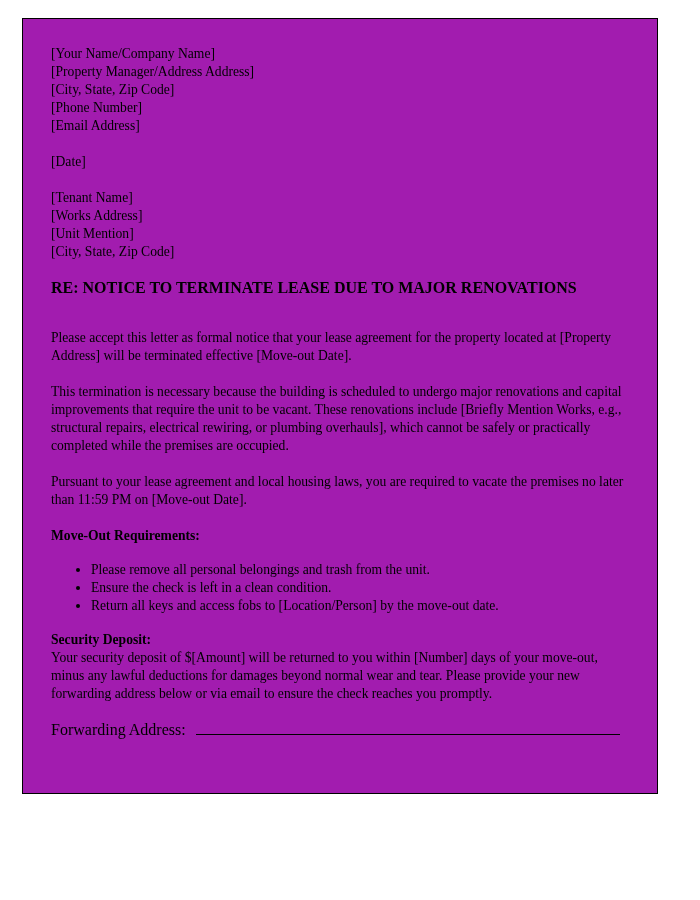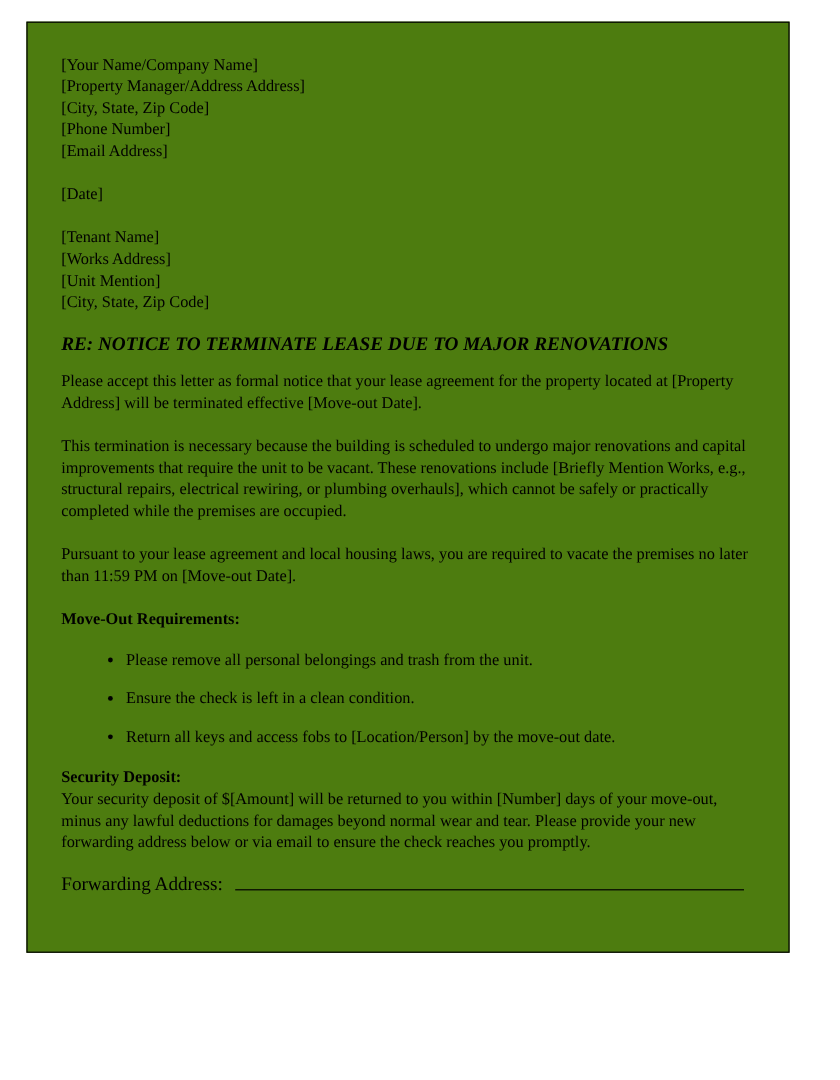--- a/index.html
+++ b/index.html
@@ -16,48 +16,47 @@
   }
   .page {
     position: absolute;
     left: 22px;
     top: 18px;
     width: 636px;
     height: 776px;
     border: 1px solid #000000;
     box-sizing: border-box;
     padding: 26px 28px 10px 28px;
-    background: #4d7c0f;
+    background: #a21caf;
     overflow: hidden;
   }
   .line, p, li, .heading {
     font-size: 13.6px;
     line-height: 18px;
   }
   .block {
     margin: 0 0 18px 0;
   }
   p {
     margin: 0 0 18px 0;
   }
   .heading {
     font-weight: bold;
     margin: 0;
   }
   .subject {
     font-weight: bold;
-    margin: 0 0 12px 0;
-    font-style: italic;
+    margin: 0 0 32px 0;
   }
   ul.moveout {
     margin: 16px 0 16px 0;
     padding-left: 40px;
   }
   ul.moveout li {
-    margin: 14px;
+    margin: 0;
   }
   .deposit-para {
     margin: 0 0 18px 0;
   }
   .forwarding-row {
     margin-top: 16px;
     font-size: 16px;
     line-height: 18px;
     white-space: nowrap;
   }

